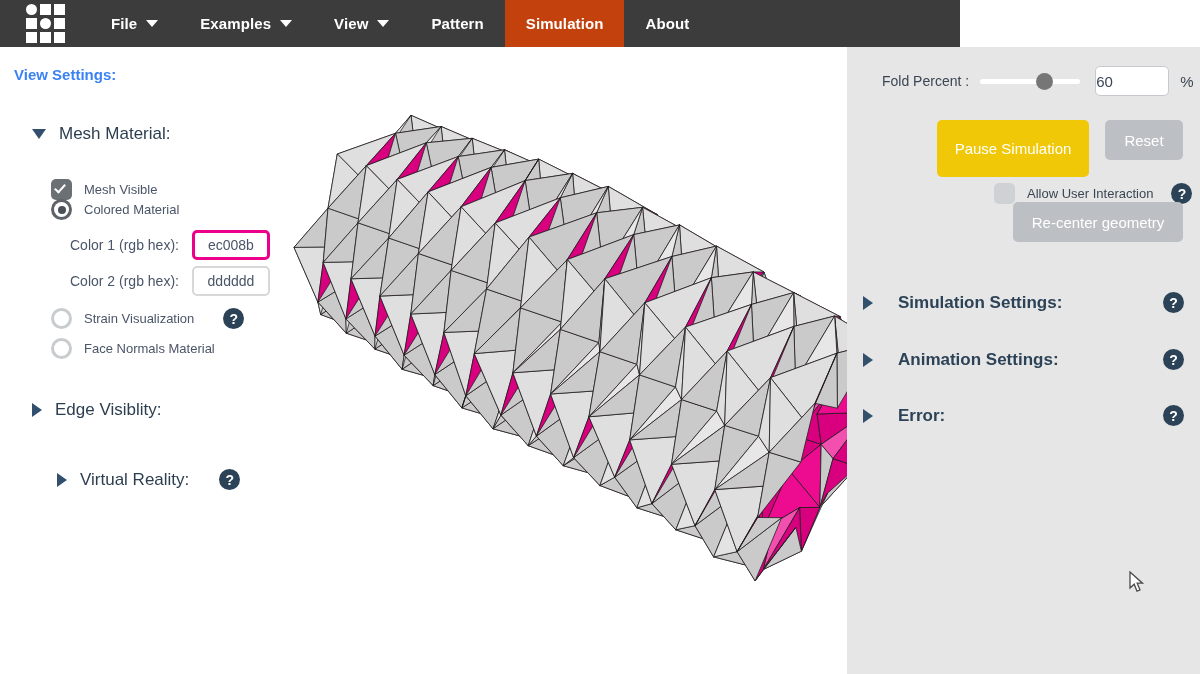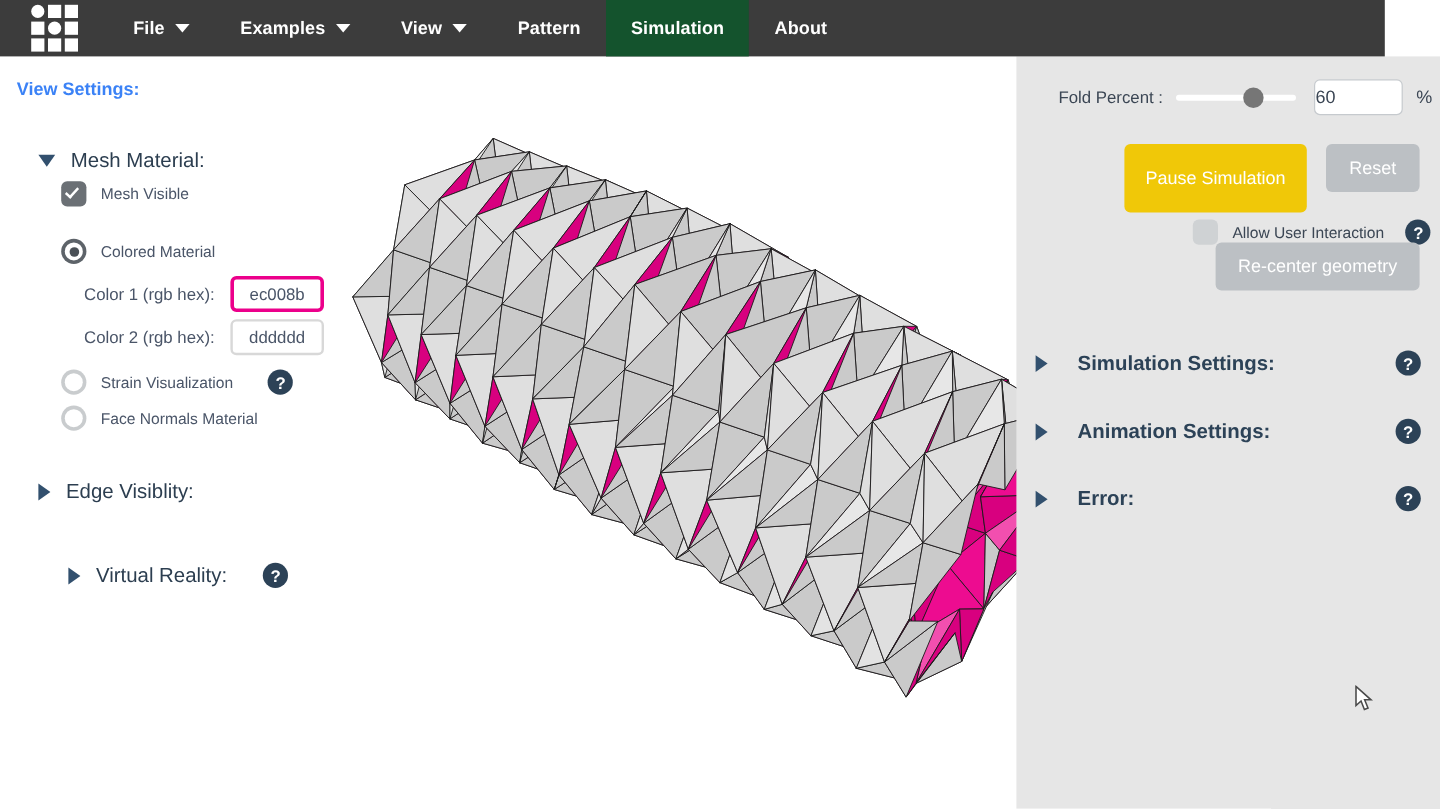--- a/index.html
+++ b/index.html
@@ -13,21 +13,21 @@
   }
   #app {
     position: relative;
     width: 1200px; height: 674px;
     background: #ffffff;
   }
 
   
   #navbar {
     position: absolute; top: 0; left: 0;
-    width: 1154px; height: 47px;
+    width: 960px; height: 47px;
     background: #3c3c3c;
     display: flex; align-items: stretch;
     z-index: 40;
   }
   #logo-box {
     width: 90px; height: 47px;
     display: flex; align-items: center; justify-content: center;
   }
   #logo-grid {
     display: grid;
@@ -51,21 +51,21 @@
   }
   .nav-item .caret-down {
     display: inline-block;
     margin-left: 9px;
     width: 0; height: 0;
     border-left: 6px solid transparent;
     border-right: 6px solid transparent;
     border-top: 7px solid #ffffff;
   }
   .nav-item.active {
-    background: #14532d;
+    background: #c2410c;
     color: #ffffff;
   }
 
   
   #viewport {
     position: absolute;
     top: 47px; left: 0;
     width: 1200px; height: 627px;
     background: #ffffff;
     overflow: hidden;
@@ -1066,21 +1066,21 @@
 
   <div id="left-panel">
 
     <div id="view-settings-title">View Settings:</div>
 
     <div class="section-head" style="left:32px; top:77px;">
       <span class="tri-down"></span>
       <span>Mesh Material:</span>
     </div>
 
-    <div class="opt-row" style="left:51px; top:104px;">
+    <div class="opt-row" style="left:51px; top:132px;">
       <span class="checkbox-sq">
         <span class="tick"></span>
       </span>
       <span>Mesh Visible</span>
     </div>
 
     <div class="opt-row" style="left:51px; top:152px;">
       <span class="radio-c">
         <span class="inner-ring"></span>
         <span class="dot"></span>

